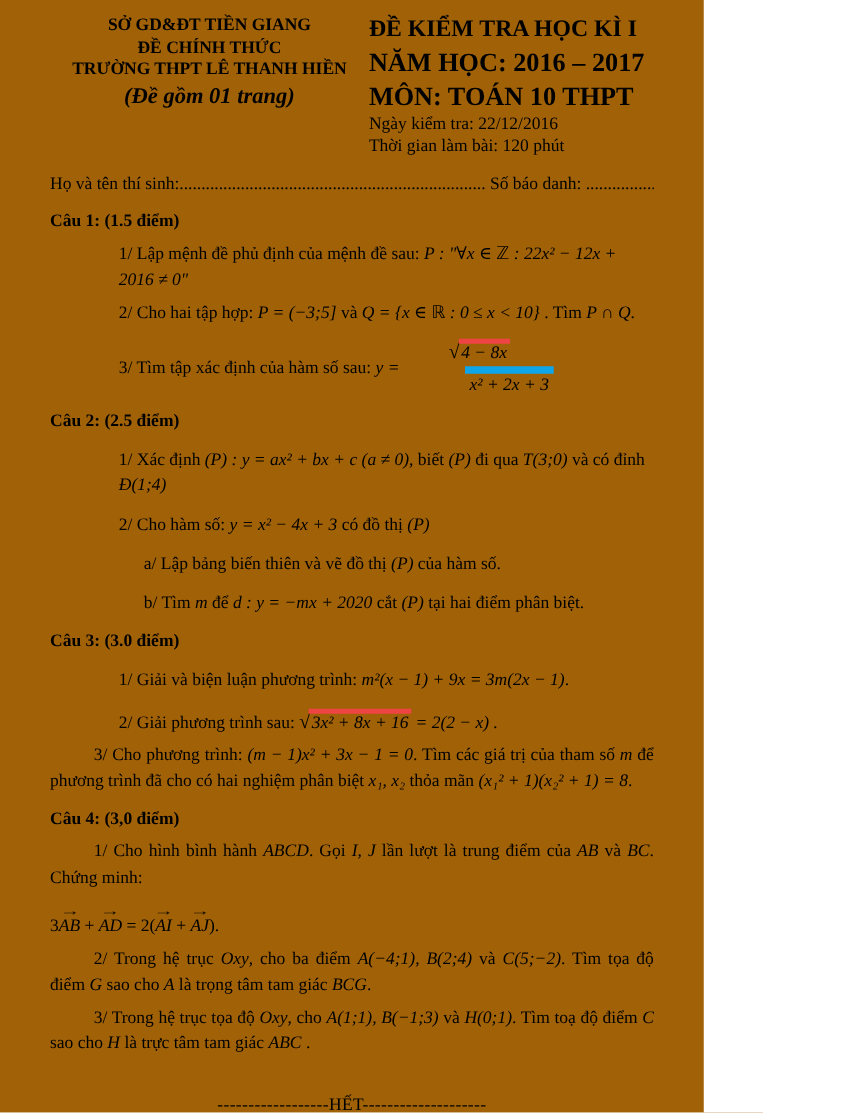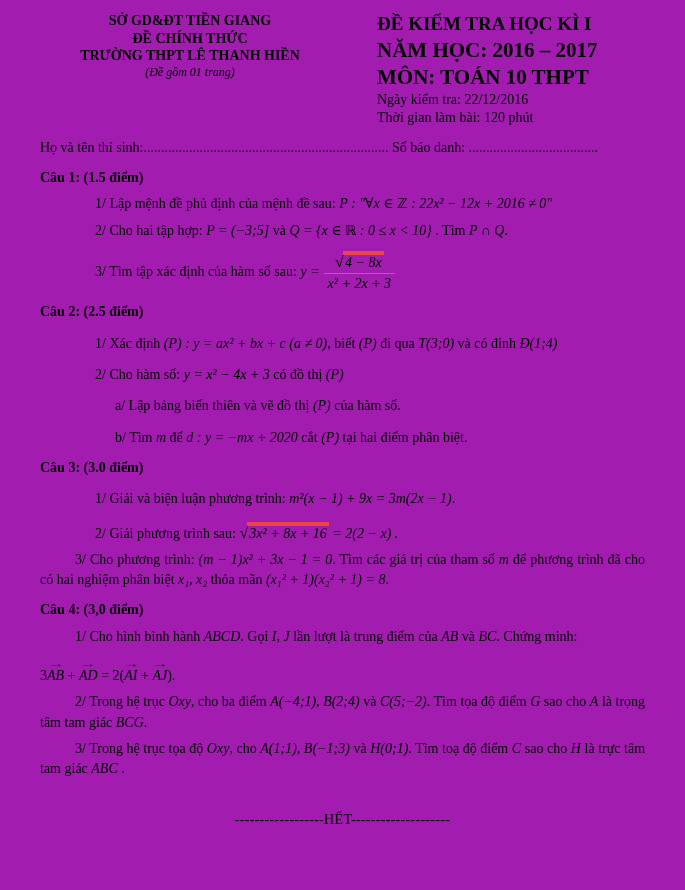--- a/index.html
+++ b/index.html
@@ -1,48 +1,48 @@
 <!DOCTYPE html>
 <html><head>
 <meta charset="utf-8">
 <style>
   html,body { margin:0; padding:0; background:#ffffff; }
   .page {
     position:relative;
-    width:685px; height:890px;
-    background:#a21caf; color:#000;
+    width:563px; height:890px;
+    background:#a16207; color:#000;
     font-family:"Liberation Serif","DejaVu Serif","DejaVu Sans",serif;
     font-size:14px; line-height:1.45;
     box-sizing:border-box;
     padding:12px 40px 0 40px;
     overflow:hidden;
   }
   p { margin:0; }
   
   .header { display:flex; justify-content:space-between; }
   .h-left { width:300px; text-align:center; line-height:1.25; }
   .h-left .b { font-weight:bold; }
-  .h-left .note { font-style:italic; font-size:12px; }
+  .h-left .note { font-style:italic; font-size:18px;font-weight:bold; }
   .h-right { width:268px; line-height:1.3; }
   .h-right .b { font-weight:bold; }
   .h-right .t1 { font-size:19px; }
   .h-right .t2 { font-size:21px;font-family:Liberation Serif, serif; }
   
   .student-line { margin-top:10px; white-space:nowrap; overflow:hidden; }
   
   .q-title { font-weight:bold; margin-top:10px; }
   .item { margin-top:6px; padding-left:55px; }
   .item-sp { margin-top:11px; }
   .sub { padding-left:75px; margin-top:11px; }
   .para { margin-top:6px; text-align:justify; text-indent:35px; }
   .m { font-style:italic; }
   
   .frac { display:inline-block; text-align:center; vertical-align:middle; line-height:1.25; margin-left:4px; }
   .frac .fnum { display:block; padding:0 4px 1px 4px; }
-  .frac .fden { display:block; border-top:1px solid #0ea5e9; padding:1px 4px 0 4px; }
+  .frac .fden { display:block; border-top:6px solid #0ea5e9; padding:1px 4px 0 4px;margin-left:48px; }
   
   .sqrt { white-space:nowrap; }
   .sqrt .rad { font-style:normal; font-size:1.15em; margin-right:-1px; }
   .sqrt .rbody { border-top:4px solid #ef4444; padding:0 2px; }
   
   .formula { margin-top:12px; padding-top:7px; }
   .vec { position:relative; display:inline-block; font-style:italic; }
   .vec .arr { position:absolute; top:-0.72em; left:50%; transform:translateX(-50%) scaleX(1.6); font-size:10px; font-style:normal; line-height:1; }
   
   .footer { text-align:center; margin-top:30px; letter-spacing:0.3px; }

